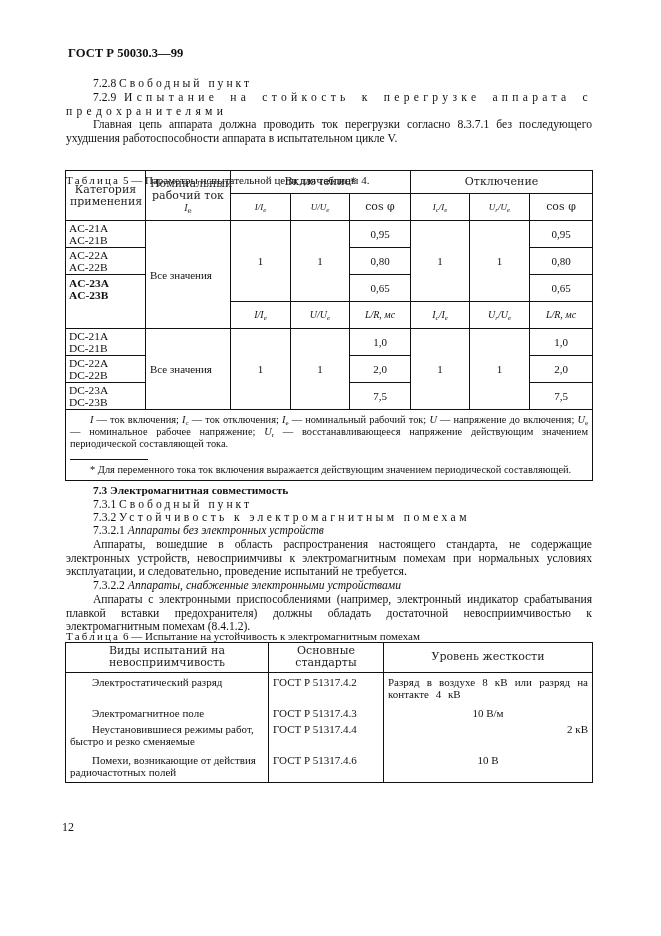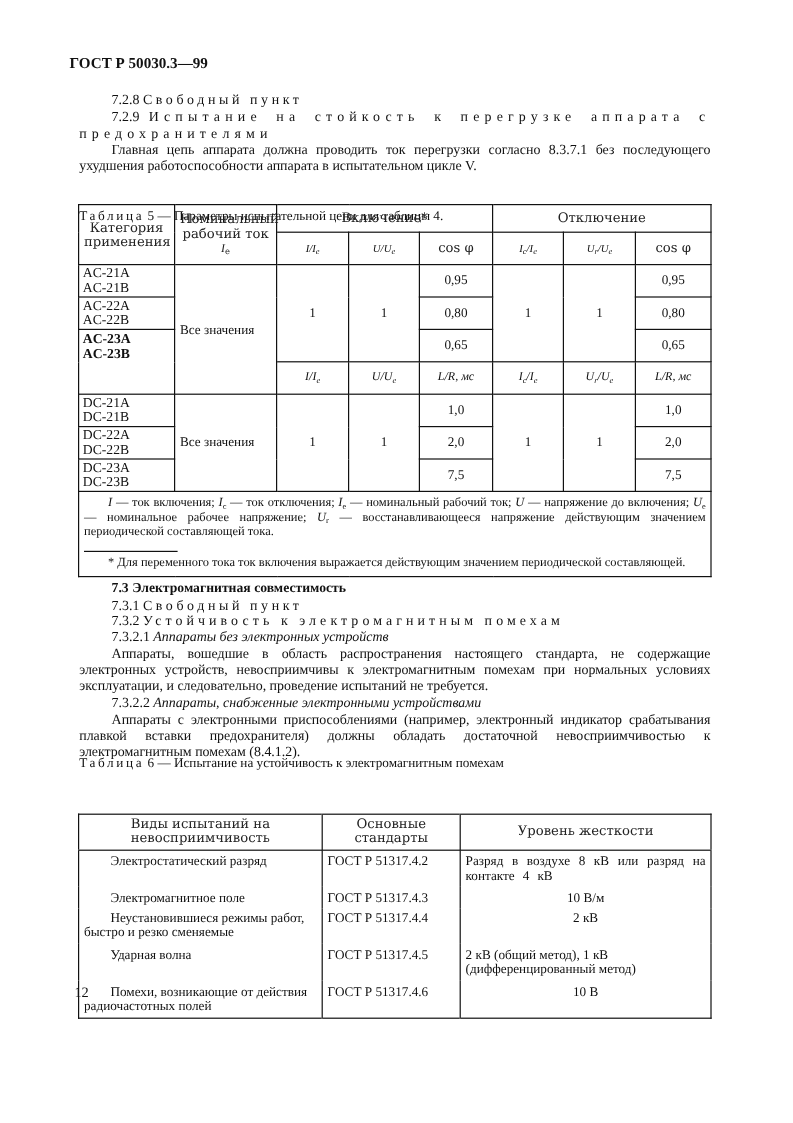--- a/index.html
+++ b/index.html
@@ -2,21 +2,21 @@
 <html><head>
 <meta charset="utf-8">
 <style>
   html, body { margin: 0; padding: 0; background: #ffffff; }
   body {
     width: 661px; height: 936px; position: relative; overflow: hidden;
     font-family: "Liberation Serif", "DejaVu Serif", serif;
     color: #111; font-size: 11.6px; line-height: 13.6px;
   }
   .abs { position: absolute; }
-  .header-title { left: 58px; top: 47px; font-weight: bold; font-size: 12.6px; }
+  .header-title { left: 68px; top: 47px; font-weight: bold; font-size: 12.6px; }
   .sp { letter-spacing: 3px; }
   .ind { text-indent: 27px; }
   .para { left: 66px; width: 526px; text-align: justify; }
   .caption { left: 66px; font-size: 11px; }
   .caption .lbl { letter-spacing: 2.2px; }
 
   table { border-collapse: collapse; position: absolute; table-layout: fixed; }
   td { padding: 0 4px; vertical-align: middle; }
   .small-hdr { font-family: "DejaVu Serif", serif; font-size: 7.6px; line-height: 10px; text-align: center; color: #222; }
   .c { text-align: center; }
@@ -26,21 +26,21 @@
   #t5 { left: 65px; top: 170px; width: 527px; border: 1.6px solid #111; }
   #t5 td { border: 1px solid #111; height: 26px; font-size: 11px; line-height: 12px; }
   #t5 .thick-b { border-bottom: 1.8px solid #111; }
   #t5 .thick-t { border-top: 1.8px solid #111; }
   #t5 .thick-r { border-right: 1.8px solid #111; }
   #t5 .cat { font-family: "Liberation Serif", serif; font-size: 11.4px; line-height: 12px; padding-left: 3px; }
   #t5 .foot-cell { text-align: justify; padding: 4px 4px 4px 4px; font-size: 10.4px; line-height: 12.2px; height: auto; }
   #t5 .foot-cell p { margin: 0; text-indent: 20px; }
   #t5 .foot-rule { width: 78px; border-top: 1px solid #111; margin: 8px 0 4px 0; }
 
-  #t6 { left: 65px; top: 678px; width: 527px; border: 1.6px solid #111; }
+  #t6 { left: 65px; top: 642px; width: 527px; border: 1.6px solid #111; }
   #t6 td { border-right: 1.2px solid #111; font-size: 11px; line-height: 12.4px; vertical-align: top; padding: 2px 4px; }
   #t6 .hdr td { border-bottom: 1.6px solid #111; height: 20px; vertical-align: middle; }
   #t6 .test { padding-left: 4px; text-indent: 22px; }
   #t6 .note td { border-top: 1.6px solid #111; text-align: justify; font-size: 10.6px; line-height: 13px; padding: 3px 4px; }
   #t6 .note .lbl { letter-spacing: 2.6px; }
   .page-num { left: 62px; top: 821px; font-size: 12px; }
 </style>
 </head>
 <body>
 
@@ -200,26 +200,21 @@
     <td style="text-align:justify;border-right:none;padding-top:3px;word-spacing:4px;">Разряд в воздухе 8 кВ или разряд на контакте 4 кВ</td>
   </tr>
   <tr>
     <td class="test" style="padding-top:4px;">Электромагнитное поле</td>
     <td style="padding-top:4px;">ГОСТ Р 51317.4.3</td>
     <td class="c" style="border-right:none;padding-top:4px;margin-top:20px;">10 В/м</td>
   </tr>
   <tr>
     <td class="test">Неустановившиеся режимы работ, быстро и резко сменяемые</td>
     <td>ГОСТ Р 51317.4.4</td>
-    <td class="c" style="border-right:none;">2 кВ</td>
-  </tr>
-  <tr>
-    <td class="test" style="padding-top:4px;">Ударная волна</td>
-    <td style="padding-top:4px;">ГОСТ Р 51317.4.5</td>
-    <td style="border-right:none;padding-top:4px;">2 кВ (общий метод), 1 кВ (дифференцированный метод)</td>
+    <td class="c" style="border-right:none;text-align:right;">2 кВ</td>
   </tr>
   <tr>
     <td class="test" style="padding-top:4px;padding-bottom:3px;">Помехи, возникающие от действия радиочастотных полей</td>
     <td style="padding-top:4px;">ГОСТ Р 51317.4.6</td>
     <td class="c" style="border-right:none;padding-top:4px;">10 В</td>
   </tr>
 </tbody>
   </table>
 
 <div class="abs page-num">12</div>

